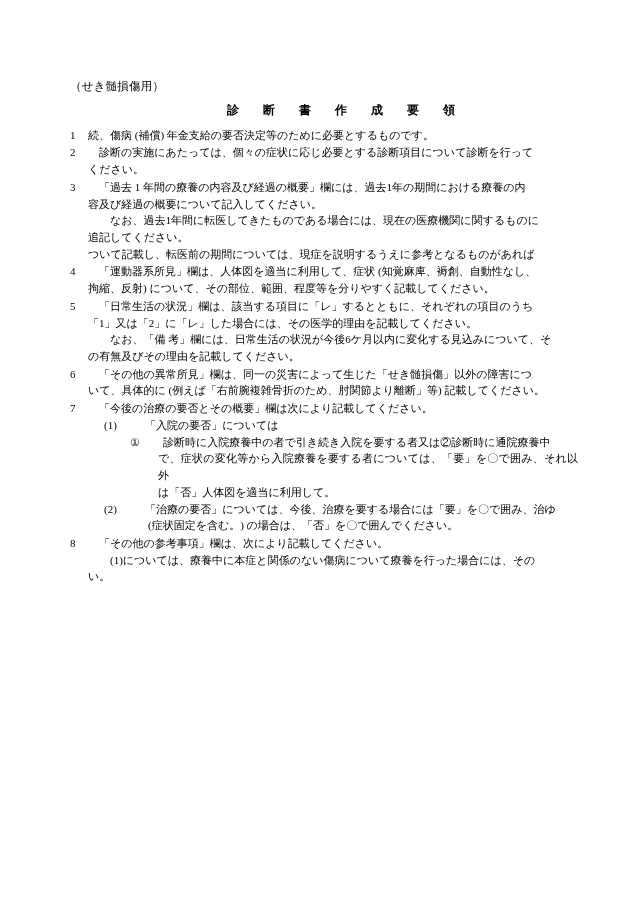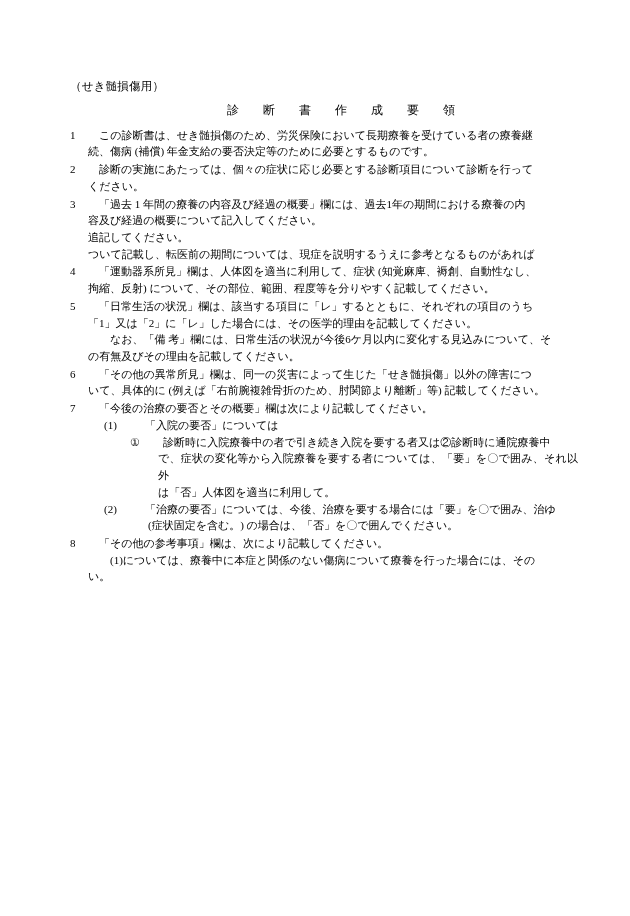--- a/index.html
+++ b/index.html
@@ -26,20 +26,21 @@
     font-size: 11.5px;
     margin: 0 0 6px 0;
     letter-spacing: 0.2px;
   }
   .doc-title {
     text-align: center;
     font-size: 12px;
     letter-spacing: 6px;
     margin: 0 0 7px 0;
     padding-left: 40px;
+    font-weight: bold;
   }
   .item {
     display: flex;
     align-items: flex-start;
     margin: 0 0 1px 0;
   }
   .item-num {
     width: 18px;
     flex: 0 0 18px;
     text-align: left;
@@ -95,38 +96,38 @@
 
 <div class="page">
 
   <div class="subject-note">（せき髄損傷用）</div>
 
   <div class="doc-title">診　断　書　作　成　要　領</div>
 
   <div class="item">
     <div class="item-num">1</div>
     <div class="item-body">
-      <div class="p">　この診断書は、せき髄損傷のため、労災保険において長期療養を受けている者の療養継</div>
       <div class="p">続、傷病 (補償) 年金支給の要否決定等のために必要とするものです。</div>
     </div>
   </div>
 
   <div class="item">
     <div class="item-num">2</div>
     <div class="item-body">
       <div class="p">　診断の実施にあたっては、個々の症状に応じ必要とする診断項目について診断を行って</div>
       <div class="p">ください。</div>
     </div>
   </div>
 
   <div class="item">
     <div class="item-num">3</div>
     <div class="item-body">
       <div class="p">　「過去 1 年間の療養の内容及び経過の概要」欄には、過去1年の期間における療養の内</div>
       <div class="p">容及び経過の概要について記入してください。</div>
+      <div class="p">　　なお、過去1年間に転医してきたものである場合には、現在の医療機関に関するものに</div>
       <div class="p">追記してください。</div>
       <div class="p">ついて記載し、転医前の期間については、現症を説明するうえに参考となるものがあれば</div>
     </div>
   </div>
 
   <div class="item">
     <div class="item-num">4</div>
     <div class="item-body">
       <div class="p">　「運動器系所見」欄は、人体図を適当に利用して、症状 (知覚麻庳、褥創、自動性なし、</div>
       <div class="p">拘縮、反射) について、その部位、範囲、程度等を分りやすく記載してください。</div>

